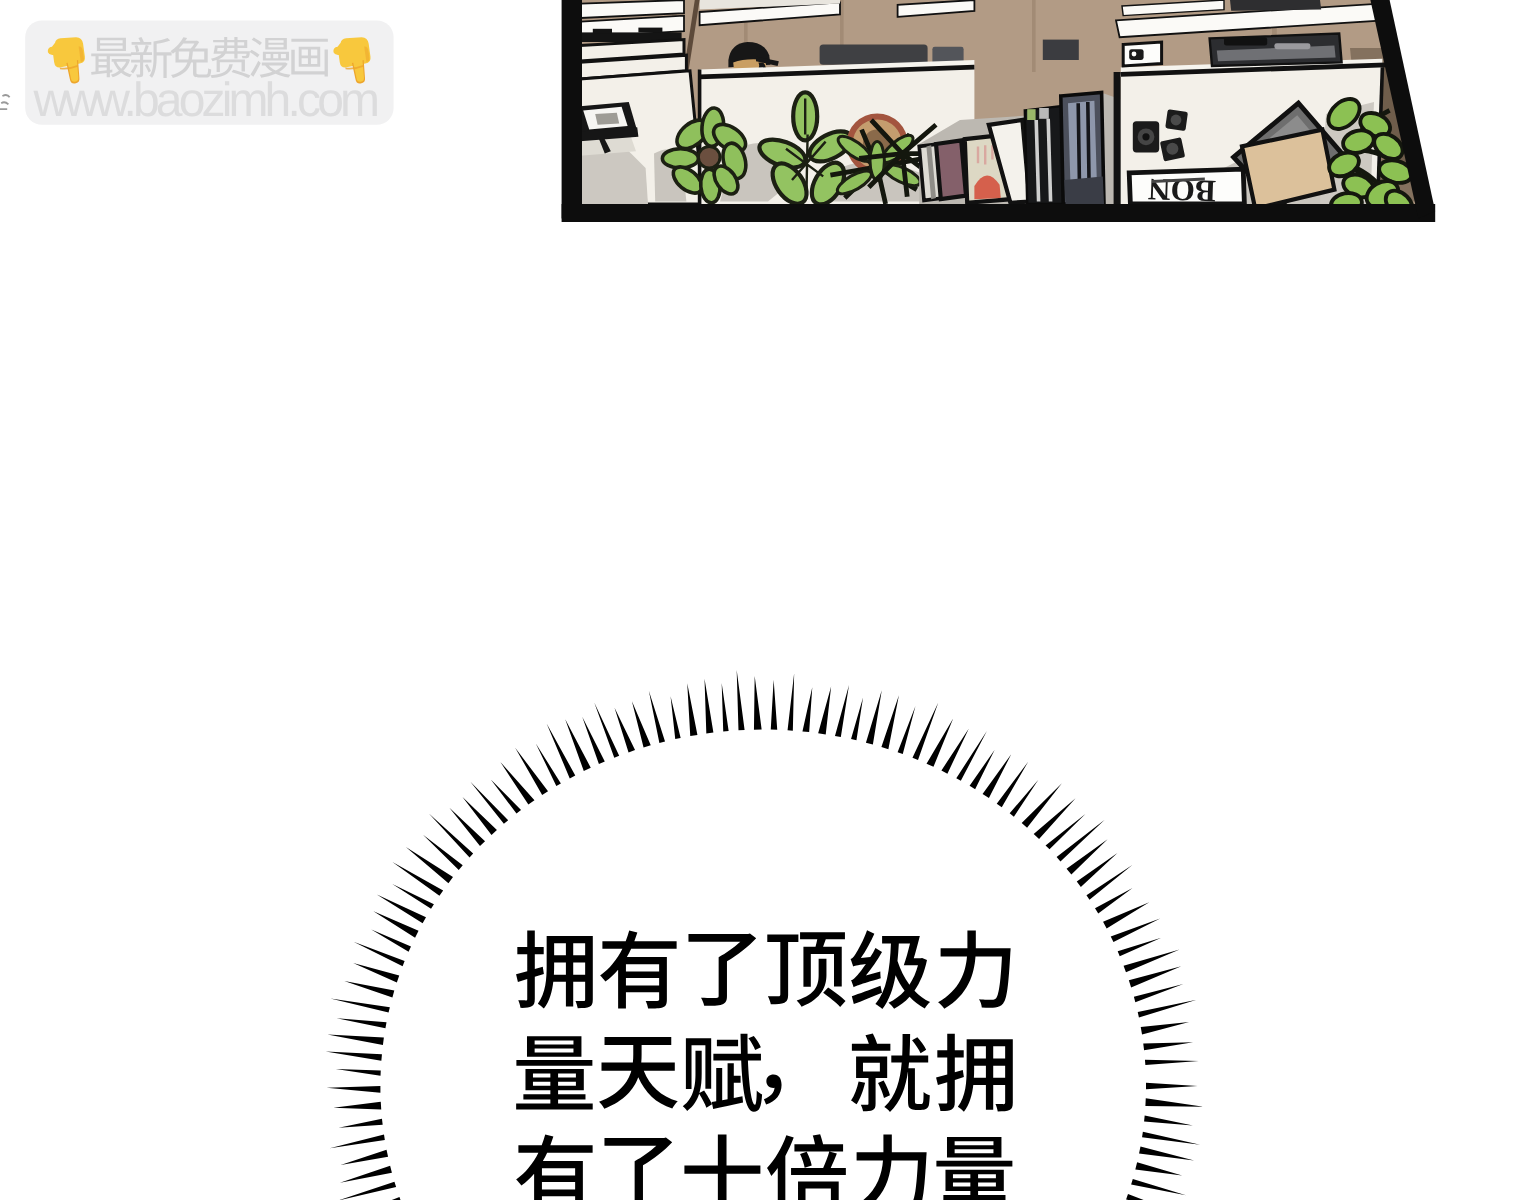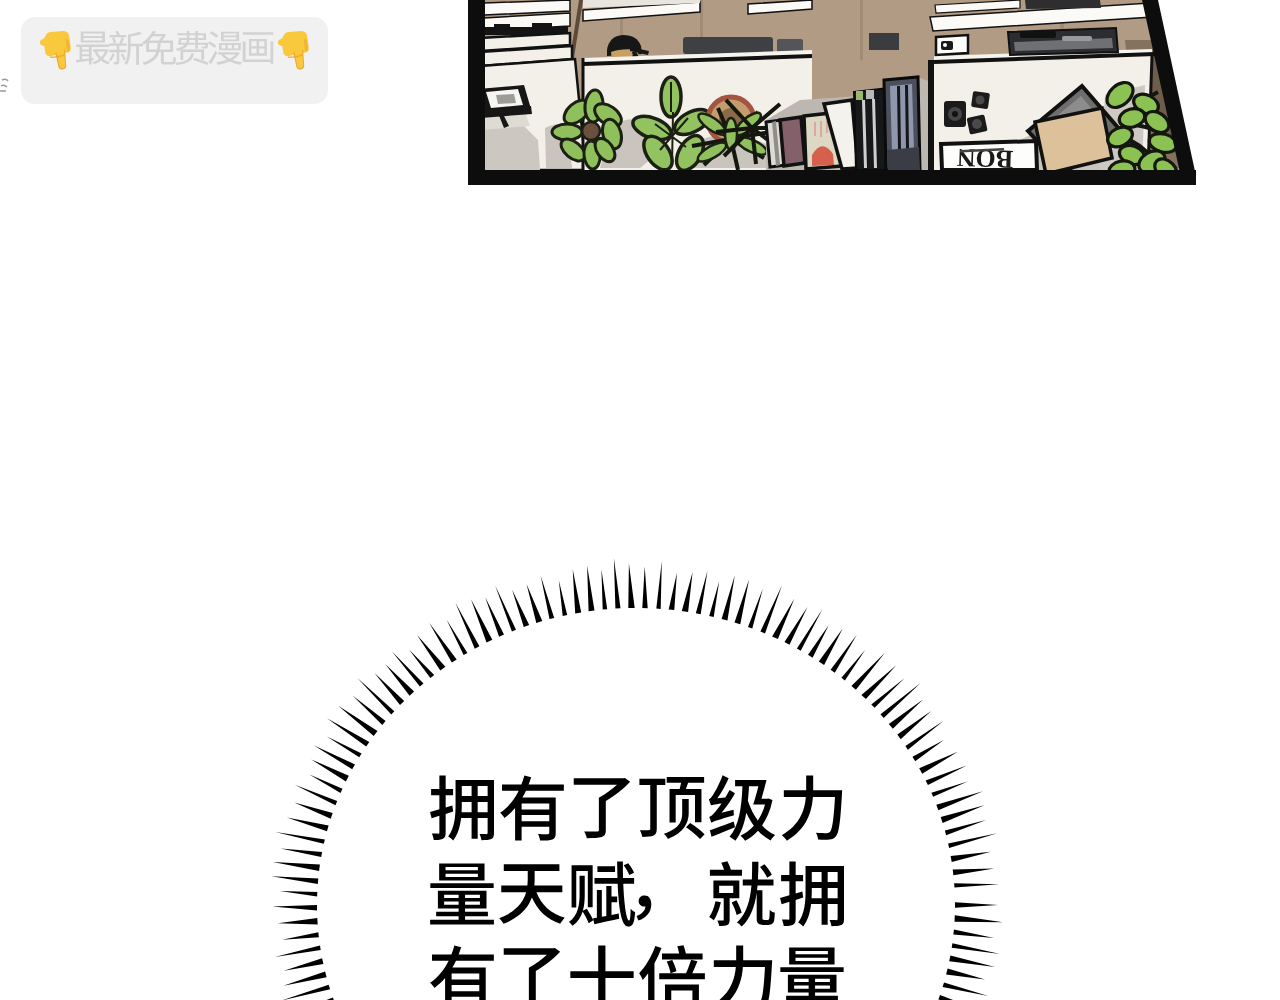--- a/index.html
+++ b/index.html
@@ -5,20 +5,21 @@
 html,body{margin:0;padding:0;background:#fff;width:1280px;height:1000px;overflow:hidden;}
 #page{position:relative;width:1280px;height:1000px;background:#fff;font-family:"Liberation Sans",sans-serif;}
 #www{position:absolute;left:28px;top:62px;width:300px;color:#dcdcdd;font-size:40px;letter-spacing:-3.2px;font-family:"Liberation Sans",sans-serif;}
 </style>
 </head>
 <body>
 <div id="page">
 
 <div style="position:absolute;left:21px;top:17px;width:307px;height:87px;background:#f1f1f2;border-radius:14px;"></div>
 
+<div id="www">www.baozimh.com</div>
 <svg width="1280" height="1000" viewBox="0 0 1280 1000" style="position:absolute;left:0;top:0;">
 
 <path d="M2 80 Q6 78 8 81 M1 86 Q4 84 7 87 M0 91 l6 0" stroke="#9a9a9a" stroke-width="1.5" fill="none"></path>
 
 <g fill="#d2d2d3">
 <path transform="translate(74.2,61.5) scale(0.03716,-0.03716)" d="M248 635H753V564H248ZM248 755H753V685H248ZM176 808V511H828V808ZM396 392V325H214V392ZM47 43 54 -24 396 17V-80H468V26L522 33V94L468 88V392H949V455H49V392H145V52ZM507 330V268H567L547 262C577 189 618 124 671 70C616 29 554 -2 491 -22C504 -35 522 -61 529 -77C596 -53 662 -19 720 26C776 -20 843 -55 919 -77C929 -59 948 -32 964 -18C891 0 826 31 771 71C837 135 889 215 920 314L877 333L863 330ZM613 268H832C806 209 767 157 721 113C675 157 639 209 613 268ZM396 269V198H214V269ZM396 142V80L214 59V142Z"></path>
 <path transform="translate(107.4,62.3) scale(0.03716,-0.03716)" d="M360 213C390 163 426 95 442 51L495 83C480 125 444 190 411 240ZM135 235C115 174 82 112 41 68C56 59 82 40 94 30C133 77 173 150 196 220ZM553 744V400C553 267 545 95 460 -25C476 -34 506 -57 518 -71C610 59 623 256 623 400V432H775V-75H848V432H958V502H623V694C729 710 843 736 927 767L866 822C794 792 665 762 553 744ZM214 827C230 799 246 765 258 735H61V672H503V735H336C323 768 301 811 282 844ZM377 667C365 621 342 553 323 507H46V443H251V339H50V273H251V18C251 8 249 5 239 5C228 4 197 4 162 5C172 -13 182 -41 184 -59C233 -59 267 -58 290 -47C313 -36 320 -18 320 17V273H507V339H320V443H519V507H391C410 549 429 603 447 652ZM126 651C146 606 161 546 165 507L230 525C225 563 208 622 187 665Z"></path>
 <path transform="translate(140.5,62.3) scale(0.03716,-0.03716)" d="M332 843C278 743 178 619 41 528C59 516 83 491 95 473C115 488 135 503 154 518V277H423C376 149 277 49 52 -7C68 -22 87 -51 95 -71C347 -3 454 120 504 277H548V43C548 -37 574 -60 671 -60C691 -60 818 -60 839 -60C925 -60 947 -24 956 119C934 124 904 136 887 148C883 27 876 8 833 8C806 8 700 8 679 8C633 8 625 13 625 44V277H877V588H583C621 633 659 687 686 734L635 767L622 764H374C389 785 402 806 414 827ZM230 588C267 625 300 663 329 701H580C556 662 525 620 495 588ZM228 520H466C462 458 455 400 443 345H228ZM545 520H799V345H521C533 400 540 459 545 520Z"></path>
 <path transform="translate(173.6,62.1) scale(0.03716,-0.03716)" d="M473 233C442 84 357 14 43 -17C56 -33 71 -62 75 -80C409 -40 511 48 549 233ZM521 58C649 21 817 -38 903 -80L945 -21C854 21 686 77 560 109ZM354 596C352 570 347 545 336 521H196L208 596ZM423 596H584V521H411C418 545 421 570 423 596ZM148 649C141 590 128 517 117 467H299C256 423 183 385 59 356C72 342 89 314 96 297C129 305 159 314 186 323V59H259V274H745V66H821V337H222C309 373 359 417 388 467H584V362H655V467H857C853 439 849 425 844 419C838 414 832 413 821 413C810 413 782 413 751 417C758 402 764 380 765 365C801 363 836 363 853 364C873 365 889 370 902 382C917 398 925 431 931 496C932 506 933 521 933 521H655V596H873V776H655V840H584V776H424V840H356V776H108V721H356V650L176 649ZM424 721H584V650H424ZM655 721H804V650H655Z"></path>
 <path transform="translate(206.4,61.7) scale(0.03716,-0.03716)" d="M744 450H857V356H744ZM574 450H685V356H574ZM407 450H514V356H407ZM341 501V305H926V501ZM465 656H805V598H465ZM465 760H805V703H465ZM394 809V549H879V809ZM91 767C154 734 234 682 272 645L320 704C279 739 198 788 135 820ZM42 496C103 461 181 407 219 371L266 430C226 465 148 515 87 547ZM63 -10 127 -60C181 29 245 147 294 248L238 296C184 188 113 63 63 -10ZM784 194C744 150 691 113 628 82C567 113 515 151 475 194ZM317 256V194H391C433 138 487 90 552 50C464 17 365 -5 269 -16C282 -32 298 -62 304 -81C415 -63 527 -35 626 8C712 -33 811 -62 916 -79C926 -59 945 -30 961 -14C869 -2 783 19 705 48C786 95 854 155 897 232L849 259L836 256Z"></path>

